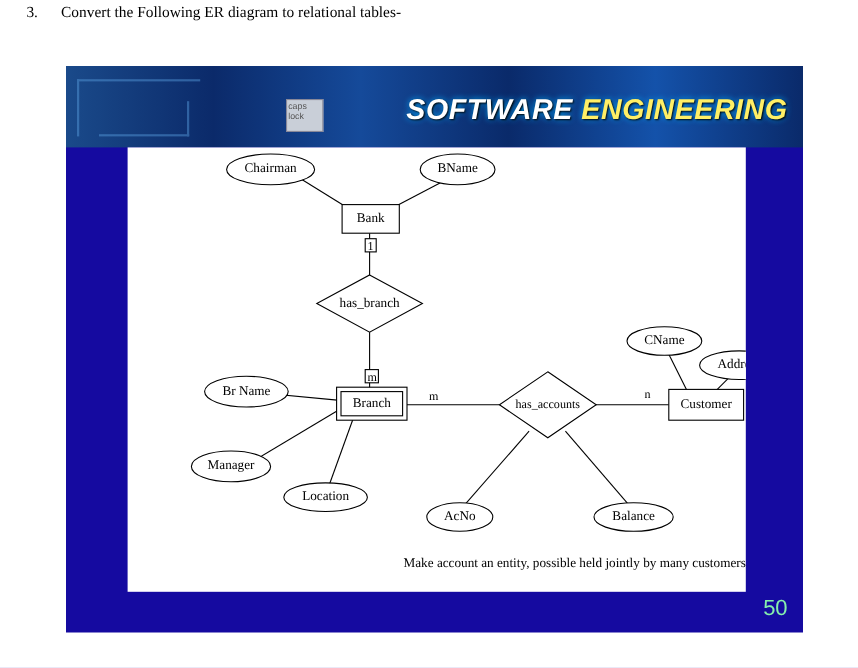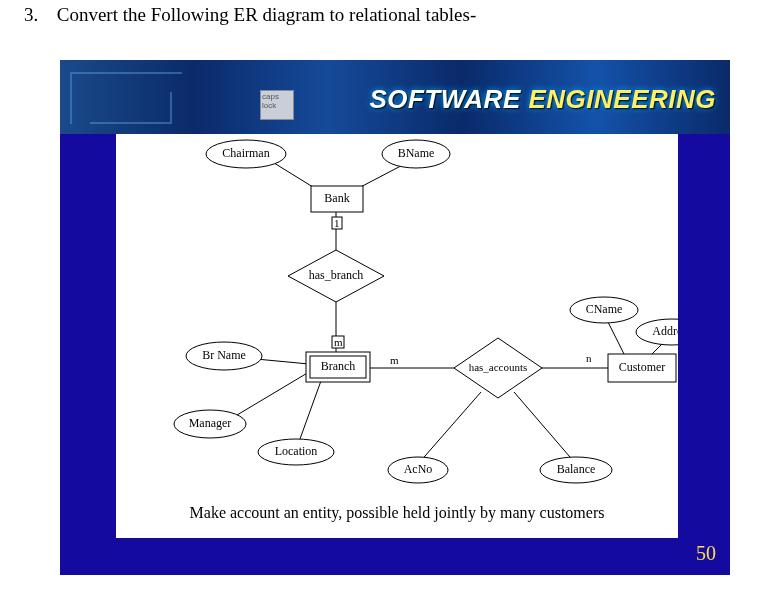--- a/index.html
+++ b/index.html
@@ -1,35 +1,35 @@
 <!DOCTYPE html>
 <html><head>
 <meta charset="utf-8">
 <style>
 html,body{margin:0;padding:0;width:780px;height:607px;background:#fff;font-family:"Times New Roman",serif;overflow:hidden}
-.question{position:absolute;left:24px;top:4px;font-size:19px}
+.question{position:absolute;left:24px;top:4px;font-size:14px}
 .qnum{display:inline-block;width:28px}
 .slide{position:absolute;left:60px;top:60px;width:670px;height:515px;background:#150aa0}
 .banner{position:absolute;left:0;top:0;width:100%;height:74px;background:linear-gradient(90deg,#1a4a8a 0%,#0b2a6a 20%,#154a9a 40%,#0a2a6a 60%,#1452aa 80%,#0a2a6a 100%);overflow:hidden}
 .case{position:absolute;left:200px;top:30px;width:30px;height:26px;background:#c9cfd8;border:1px solid #889;font-size:8px;font-family:Liberation Sans, sans-serif;color:#555;padding:1px}
 .bantext{position:absolute;right:14px;top:24px;font-family:Arial,sans-serif;font-weight:800;font-style:italic;font-size:26px;color:#fff;letter-spacing:.5px;text-shadow:1px 1px 2px #000,0 0 6px #0af}
 .bti{color:#ffef66}
 .circuit{position:absolute;inset:0;opacity:.45}
 .circuit::before,.circuit::after{content:"";position:absolute;border:2px solid #5aa0e0}
 .circuit::before{left:10px;top:12px;width:110px;height:50px;border-right:none;border-bottom:none}
 .circuit::after{left:30px;top:32px;width:80px;height:30px;border-left:none;border-top:none}
 .binary{position:absolute;left:240px;top:6px;color:#1fff6a;font-family:monospace;font-size:13px;line-height:13px;opacity:.85;text-shadow:0 0 4px #0f0}
 .canvas{position:absolute;left:56px;top:74px;width:562px;height:404px;background:#fff}
 .svg{position:absolute;left:0;top:0}
 .weak{stroke:#000;stroke-width:1;fill:#fff}
 .ent{stroke:#000;stroke-width:1;fill:#fff}
 .txt{font-family:"Times New Roman",serif;font-size:12px;text-anchor:middle;dominant-baseline:middle}
 .card{font-family:"Times New Roman",serif;font-size:11px}
-.caption{position:absolute;left:0;width:100%;top:370px;text-align:center;font-size:16px}
-.pagen{position:absolute;right:14px;bottom:10px;color:#fde047;font-family:Liberation Serif, serif;font-size:20px}
+.caption{position:absolute;left:0;width:100%;top:370px;text-align:right;font-size:12px}
+.pagen{position:absolute;right:14px;bottom:10px;color:#86efac;font-family:Liberation Sans, sans-serif;font-size:20px}
 </style>
 </head>
 <body>
 
 <div class="question">
   <span class="qnum">3.</span>
   <span>Convert the Following ER diagram to relational tables-</span>
 </div>
 
 <div class="slide">

